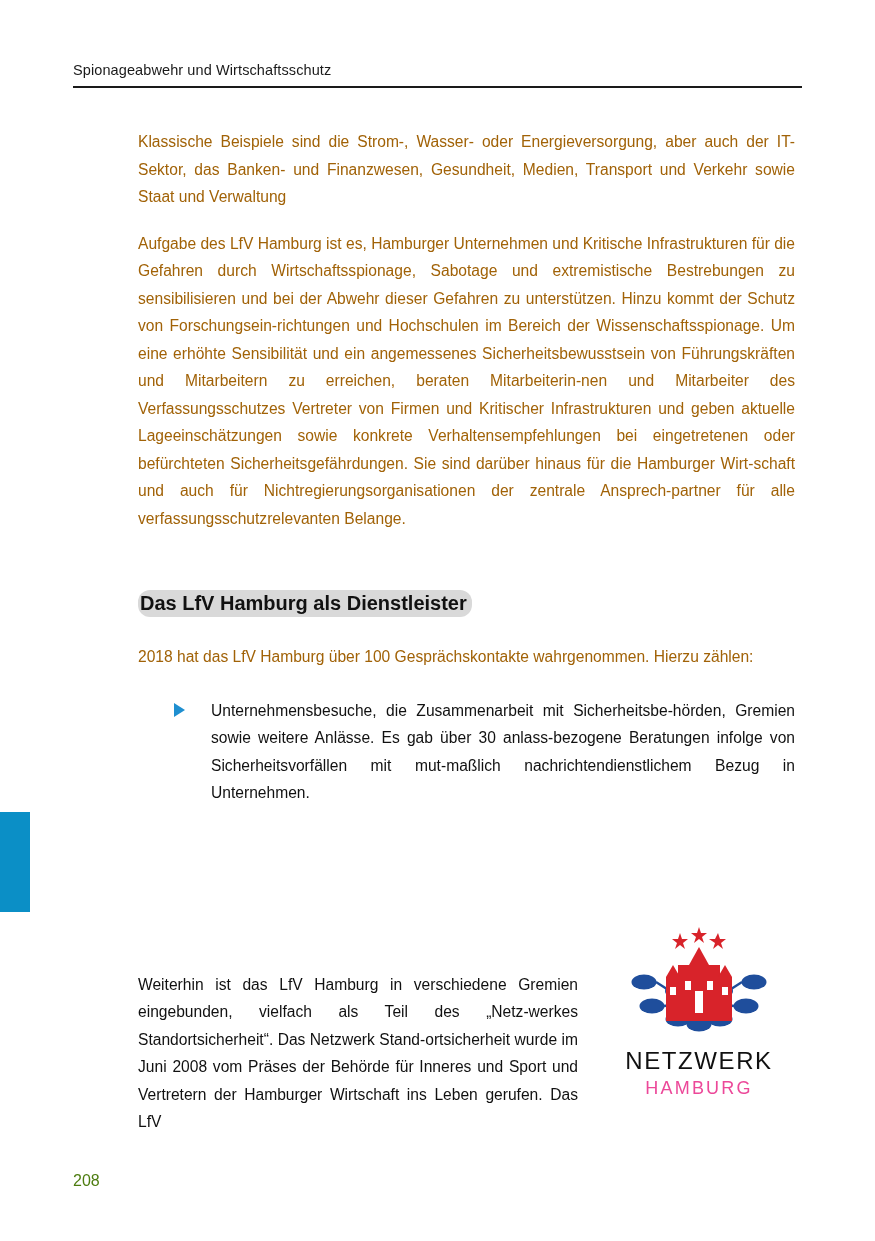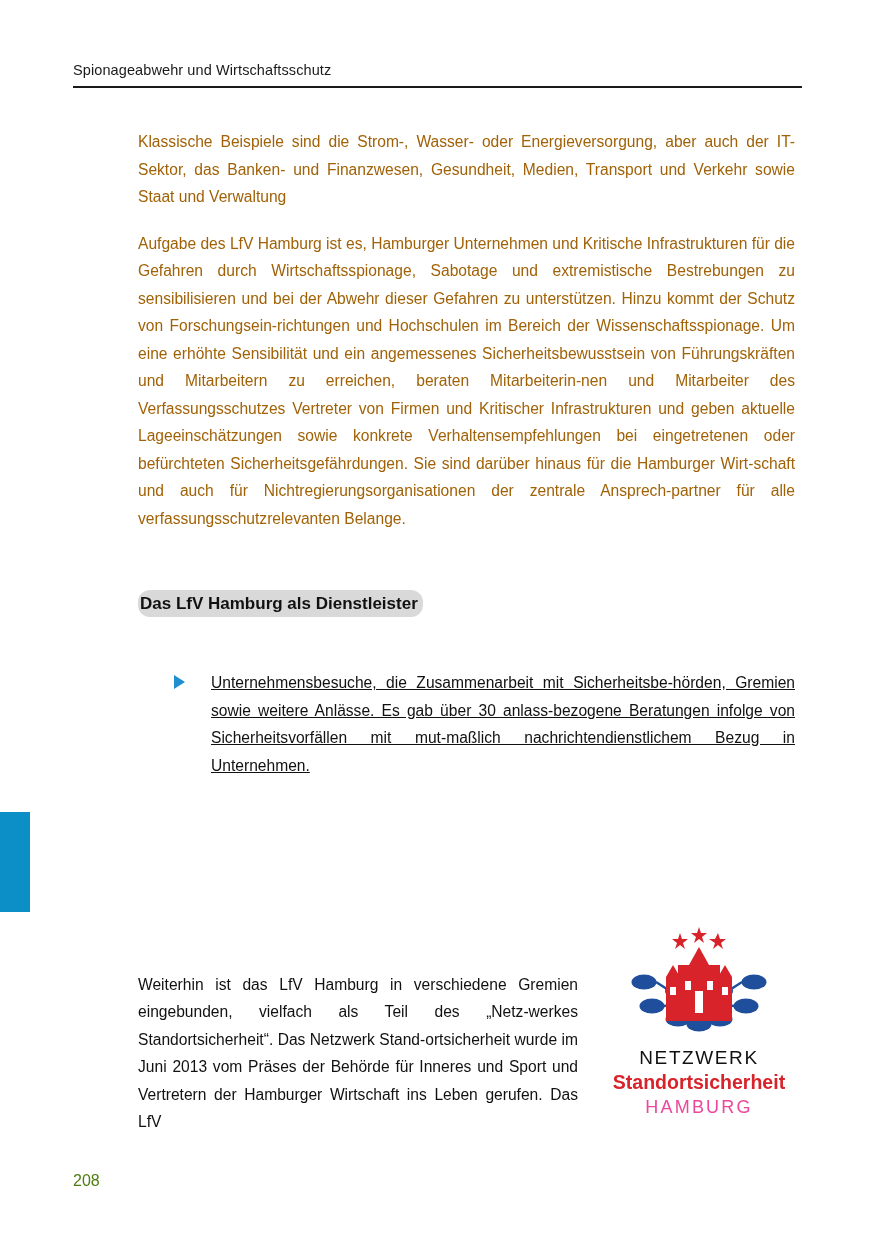--- a/index.html
+++ b/index.html
@@ -64,42 +64,41 @@
     text-justify: inter-word;
     color: #a16207;
   }
   .gap-sm { height: 19px; }
   .gap-lg { height: 58px; }
   .gap-md { height: 26px; }
 
   .subhead {
     display: inline-block;
     background: #d9d9d9;
-    font-size: 17px;
+    font-size: 20px;
     font-weight: bold;
     line-height: 23px;
     padding: 2px 5px 2px 2px;
     color: #111111;
     border-radius: 12px;
   }
 
   
   .bullet-list {
     margin: 0;
     padding: 0;
     list-style: none;
   }
   .bullet-item {
     position: relative;
     padding-left: 73px;
     font-size: 15.6px;
     line-height: 27.5px;
     text-align: justify;
     color: #111111;
-    text-decoration: underline;
   }
   .bullet-marker {
     position: absolute;
     left: 36px;
     top: 6px;
     width: 0;
     height: 0;
     border-left: 11px solid #1f8fd0;
     border-top: 7px solid transparent;
     border-bottom: 7px solid transparent;
@@ -127,21 +126,21 @@
     top: 925px;
     width: 198px;
     text-align: center;
   }
   .logo-graphic {
     position: relative;
     width: 198px;
     height: 118px;
   }
   .logo-word-1 {
-    font-size: 19px;
+    font-size: 24px;
     letter-spacing: 1.6px;
     font-weight: normal;
     color: #111111;
     margin-top: 4px;
   }
   .logo-word-2 {
     font-size: 19.5px;
     font-weight: bold;
     color: #d8232a;
     letter-spacing: 0px;
@@ -179,35 +178,36 @@
     <div class="gap-sm"></div>
     <p class="body">Aufgabe des LfV Hamburg ist es, Hamburger Unternehmen und Kritische Infrastrukturen für die Gefahren durch Wirtschaftsspionage, Sabotage und extremistische Bestrebungen zu sensibilisieren und bei der Abwehr dieser Gefahren zu unterstützen. Hinzu kommt der Schutz von Forschungsein-richtungen und Hochschulen im Bereich der Wissenschaftsspionage. Um eine erhöhte Sensibilität und ein angemessenes Sicherheitsbewusstsein von Führungskräften und Mitarbeitern zu erreichen, beraten Mitarbeiterin-nen und Mitarbeiter des Verfassungsschutzes  Vertreter von Firmen und Kritischer Infrastrukturen und geben aktuelle Lageeinschätzungen sowie konkrete Verhaltensempfehlungen bei eingetretenen oder befürchteten Sicherheitsgefährdungen. Sie sind darüber hinaus für die Hamburger Wirt-schaft und auch für Nichtregierungsorganisationen der zentrale Ansprech-partner für alle verfassungsschutzrelevanten Belange.</p>
 
     <div class="gap-lg"></div>
 
     <div>
       <span class="subhead">Das LfV Hamburg als Dienstleister</span>
     </div>
 
     <div class="gap-md"></div>
+    <p class="body">2018 hat das LfV Hamburg über 100 Gesprächskontakte wahrgenommen. Hierzu zählen:</p>
 
     <div class="gap-md"></div>
     <ul class="bullet-list">
       <li class="bullet-item">
         <span class="bullet-marker"></span>
         <span>Unternehmensbesuche, die Zusammenarbeit mit Sicherheitsbe-hörden, Gremien sowie weitere Anlässe. Es gab über 30 anlass-bezogene Beratungen infolge von Sicherheitsvorfällen mit mut-maßlich nachrichtendienstlichem Bezug in Unternehmen.</span>
       </li>
     </ul>
 
     <div class="gap-lg"></div>
 
   </div>
 
   <div class="bottom-block">
-    <p class="bottom-text">Weiterhin ist das LfV Hamburg in verschiedene Gremien eingebunden, vielfach als Teil des „Netz-werkes Standortsicherheit“. Das Netzwerk Stand-ortsicherheit wurde im Juni 2013 vom Präses der Behörde für Inneres und Sport und Vertretern der Hamburger Wirtschaft ins Leben gerufen. Das LfV</p>
+    <p class="bottom-text">Weiterhin ist das LfV Hamburg in verschiedene Gremien eingebunden, vielfach als Teil des „Netz-werkes Standortsicherheit“. Das Netzwerk Stand-ortsicherheit wurde im Juni 2008 vom Präses der Behörde für Inneres und Sport und Vertretern der Hamburger Wirtschaft ins Leben gerufen. Das LfV</p>
   </div>
 
   <div class="logo">
     <div class="logo-graphic">
       <svg width="198" height="118" viewBox="0 0 198 118" xmlns="http://www.w3.org/2000/svg">
 
         <g fill="#d8232a">
           <polygon points="99,2 101,8 107,8 102,12 104,18 99,14 94,18 96,12 91,8 97,8"></polygon>
           <polygon points="80,8 82,14 88,14 83,18 85,24 80,20 75,24 77,18 72,14 78,14"></polygon>
           <polygon points="118,8 120,14 126,14 121,18 123,24 118,20 113,24 115,18 109,14 115,14"></polygon>
@@ -250,18 +250,17 @@
         <g fill="#ffffff">
           <rect x="95" y="66" width="8" height="22"></rect>
           <rect x="85" y="56" width="6" height="9"></rect>
           <rect x="107" y="56" width="6" height="9"></rect>
           <rect x="70" y="62" width="6" height="8"></rect>
           <rect x="122" y="62" width="6" height="8"></rect>
         </g>
       </svg>
     </div>
     <div class="logo-word-1">NETZWERK</div>
-    <div class="logo-word-2">Standortsicherheit</div>
     <div class="logo-word-3">HAMBURG</div>
   </div>
 
   <div class="folio">208</div>
 </div>
 
 </body></html>

